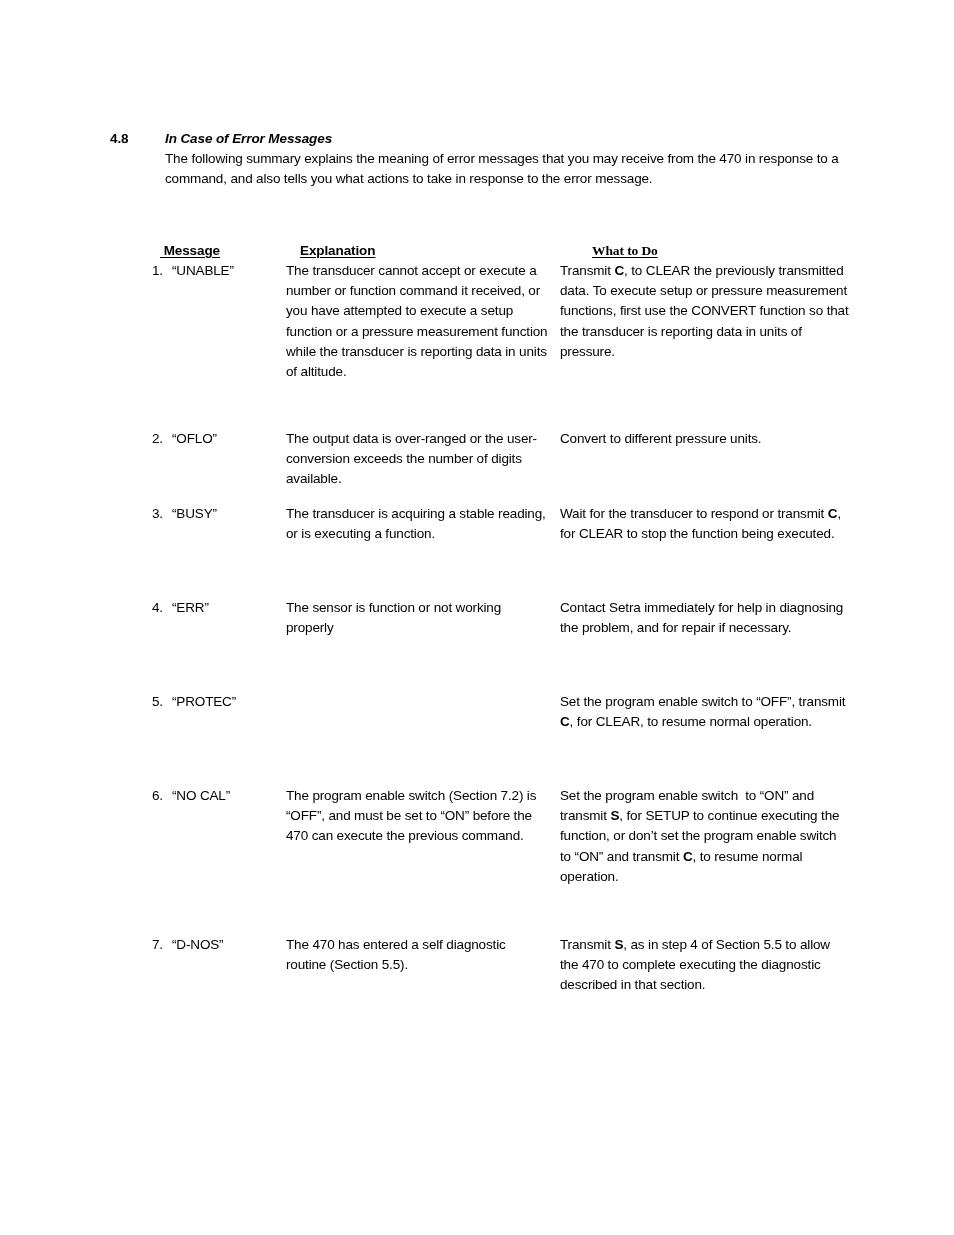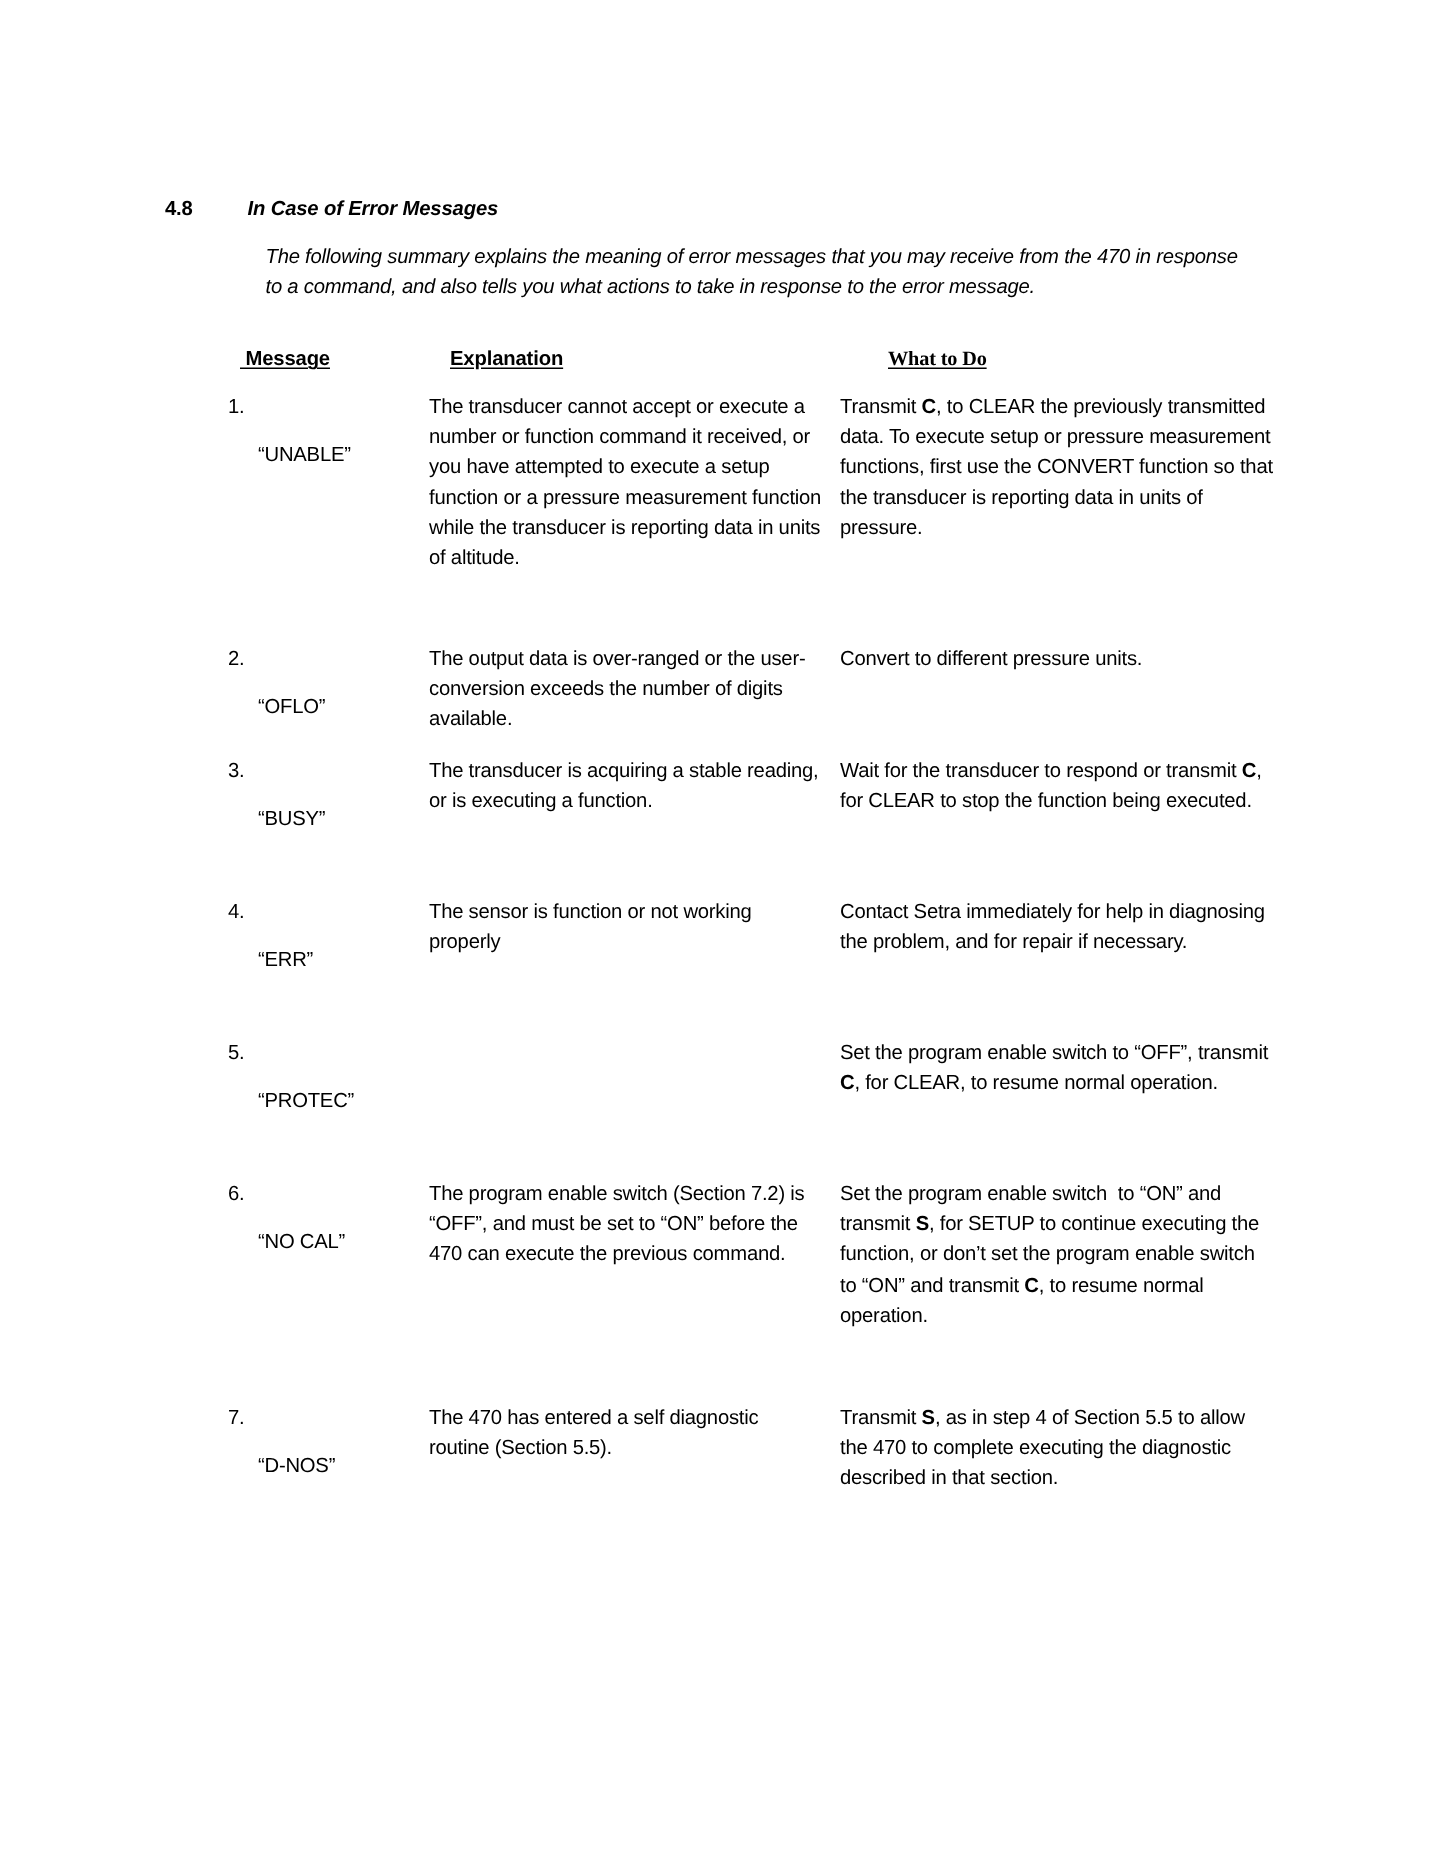--- a/index.html
+++ b/index.html
@@ -60,29 +60,28 @@
     position: absolute;
     left: 55px;
     top: 20px;
     width: 675px;
     font-size: 13.5px;
     line-height: 20.2px;
     letter-spacing: -0.15px;
     text-align: left;
   }
   .section-body p {
-    margin: 12px;
-    font-style: italic;
+    margin: 0;
   }
 
   
   .col-headers {
     position: absolute;
     left: 0;
-    top: 229px;
+    top: 241px;
     width: 830px;
     height: 20px;
     text-align: center;
   }
   .col-header {
     position: absolute;
     top: 0;
     font-size: 13.5px;
     font-weight: bold;
     line-height: 19px;
@@ -116,21 +115,20 @@
     white-space: pre-wrap;
   }
   .cell-index {
     left: 152px;
     width: 30px;
     text-align: left;
   }
   .cell-message {
     left: 172px;
     width: 110px;
-    margin-top: 32px;
   }
   .cell-explanation {
     left: 286px;
     width: 262px;
   }
   .cell-whattodo {
     left: 560px;
     width: 290px;
   }
   .cell b {

